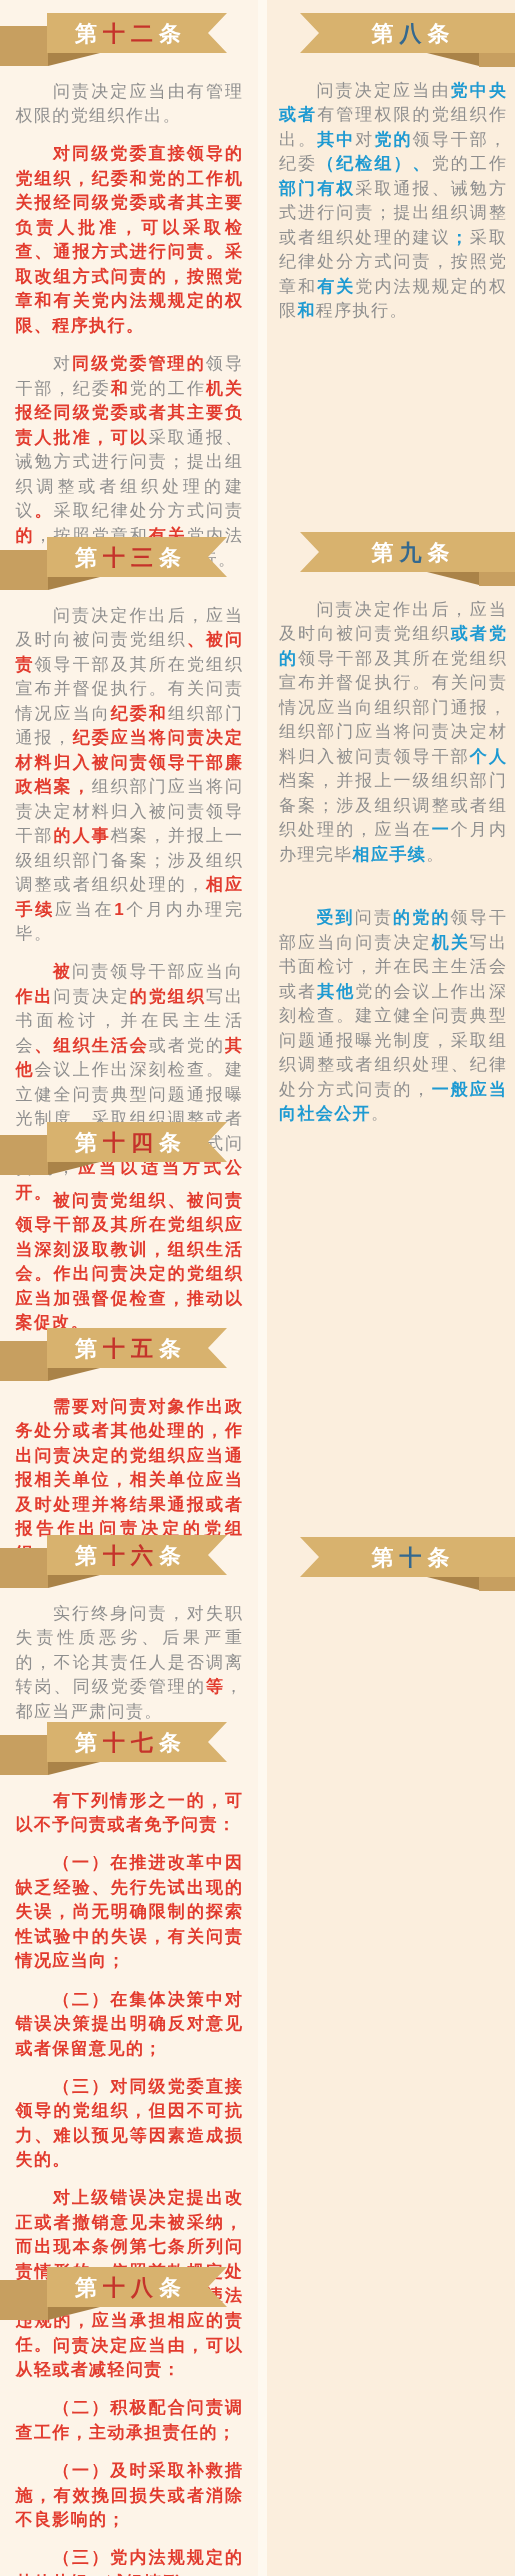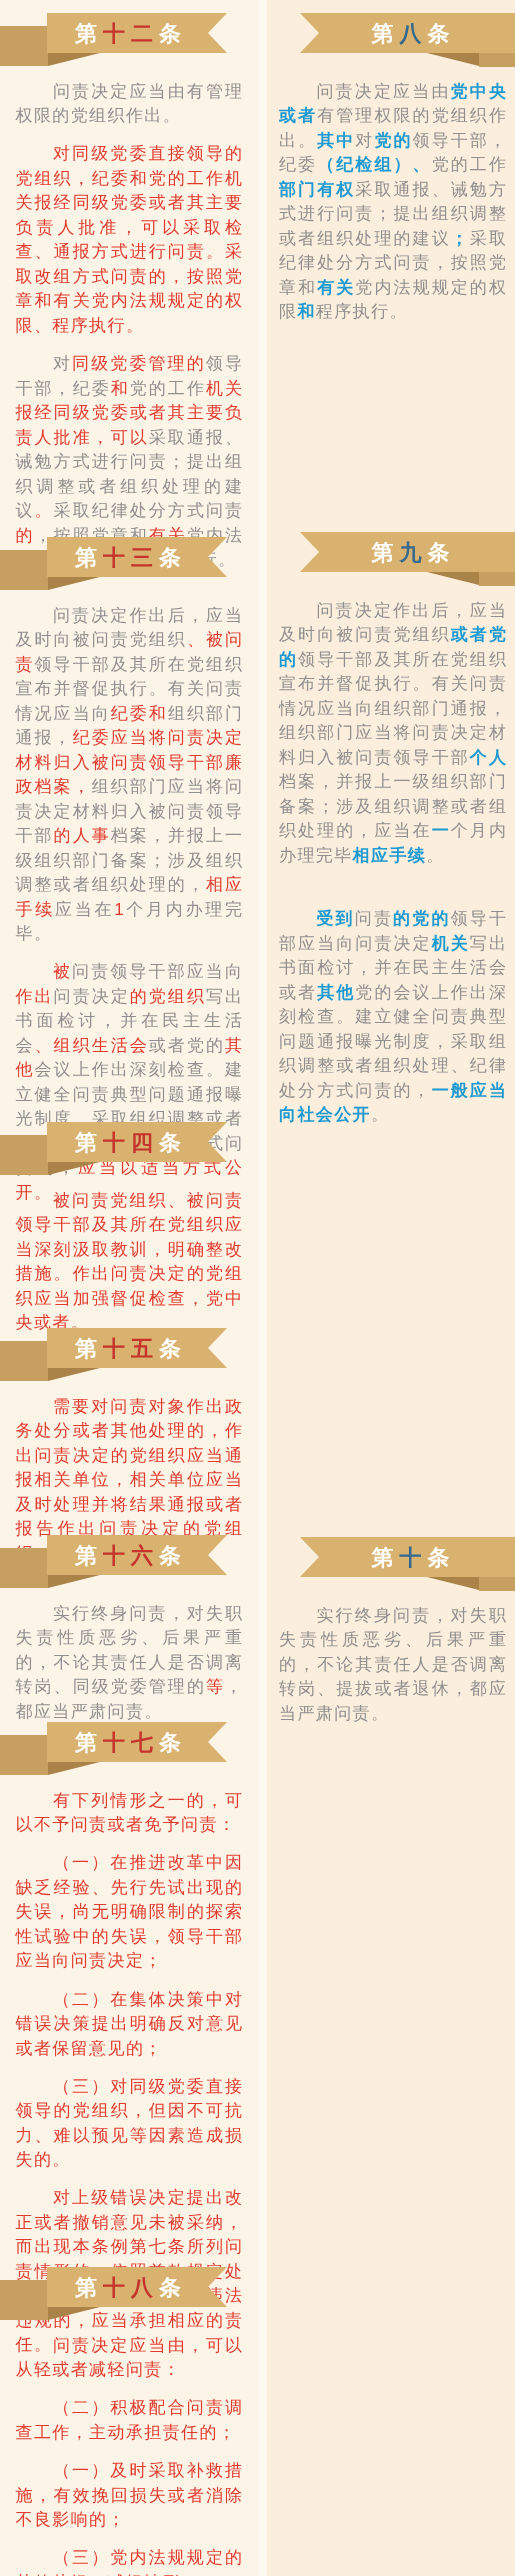--- a/index.html
+++ b/index.html
@@ -29,28 +29,28 @@
   .col-right .flap{right:0;top:40px;width:36px;height:13.7px;}
   .fold-shadow{position:absolute;width:0;height:0;border-top:13px solid var(--ribbon-fold-dark,#aa8348);}
   .col-left .fold-shadow{left:48px;top:40px;border-right:52px solid transparent;}
   .col-right .fold-shadow{right:36px;top:40px;border-left:52px solid transparent;}
   .t-pre,.t-suf{color:var(--banner-text,#ffffff);}
   .col-left .t-num{color:var(--banner-num-left,#c5332b);text-align:center;}
   .col-right .t-num{color:var(--banner-num-right,#33688f);}
   
   .body{margin-top:10.3px;}
   .col-left .body{padding:0 14.6px 0 15.5px;}
-  .col-right .body{padding:0 7.7px 0 13px;}
+  .col-right .body{padding:0 7.7px 0 13px;font-family:Liberation Mono, monospace;}
   .para{
     margin:13.7px 0 0 0;font-size:17px;line-height:24.5px;letter-spacing:1.4px;
     text-align:justify;text-indent:2.2em;color:var(--body-gray,#8f8f8f);
   }
   .seg{}
   .c-gray{color:var(--body-gray,#8f8f8f);}
-  .c-red{color:var(--body-red,#e23b2e);font-weight:normal;}
+  .c-red{color:var(--body-red,#e23b2e);font-weight:bold;}
   .c-blue{color:var(--body-blue,#1e9ad2);font-weight:bold;}
 </style>
 </head>
 <body style="--bg-left: #fdf4e8; --bg-right: #fbeedd; --bg-divider: #fef9f0; --ribbon: #d8b26e; --ribbon-fold: #c79f60; --ribbon-fold-dark: #aa8348; --banner-text: #ffffff; --banner-num-left: #c5332b; --banner-num-right: #33688f; --body-gray: #8f8f8f; --body-red: #e23b2e; --body-blue: #1e9ad2;">
 
 <div class="right-panel"></div>
 <div class="divider"></div>
 <div class="col col-left" id="col-left">
     <section class="article" style="top: 13px;">
       <div class="banner">
@@ -87,21 +87,21 @@
       <div class="banner">
         <div class="flap"></div>
         <div class="fold-shadow"></div>
         <div class="ribbon">
           <span class="t-pre">第</span>
           <span class="t-num">十四</span>
           <span class="t-suf">条</span>
         </div>
       </div>
       <div class="body">
-        <p class="para"><span class="seg c-red">被问责党组织、被问责领导干部及其所在党组织应当深刻汲取教训，明确整改措施。作出问责决定的党组织应当加强督促检查，党中央或者。</span></p>
+        <p class="para"><span class="seg c-red">被问责党组织、被问责领导干部及其所在党组织应当深刻汲取教训，组织生活会。作出问责决定的党组织应当加强督促检查，推动以案促改。</span></p>
       </div>
     </section>
     <section class="article" style="top: 1328px;">
       <div class="banner">
         <div class="flap"></div>
         <div class="fold-shadow"></div>
         <div class="ribbon">
           <span class="t-pre">第</span>
           <span class="t-num">十五</span>
           <span class="t-suf">条</span>
@@ -130,21 +130,21 @@
         <div class="flap"></div>
         <div class="fold-shadow"></div>
         <div class="ribbon">
           <span class="t-pre">第</span>
           <span class="t-num">十七</span>
           <span class="t-suf">条</span>
         </div>
       </div>
       <div class="body">
         <p class="para"><span class="seg c-red">有下列情形之一的，可以不予问责或者免予问责：</span></p>
-        <p class="para"><span class="seg c-red">（一）在推进改革中因缺乏经验、先行先试出现的失误，尚无明确限制的探索性试验中的失误，领导干部应当向问责决定；</span></p>
+        <p class="para"><span class="seg c-red">（一）在推进改革中因缺乏经验、先行先试出现的失误，尚无明确限制的探索性试验中的失误，有关问责情况应当向；</span></p>
         <p class="para"><span class="seg c-red">（二）在集体决策中对错误决策提出明确反对意见或者保留意见的；</span></p>
         <p class="para"><span class="seg c-red">（三）对同级党委直接领导的党组织，但因不可抗力、难以预见等因素造成损失的。</span></p>
         <p class="para"><span class="seg c-red">对上级错误决定提出改正或者撤销意见未被采纳，而出现本条例第七条所列问责情形的，依照前款规定处理。上级错误决定明显违法违规的，应当承担相应的责任。</span></p>
       </div>
     </section>
     <section class="article" style="top: 2267px;">
       <div class="banner">
         <div class="flap"></div>
         <div class="fold-shadow"></div>
         <div class="ribbon">
@@ -194,18 +194,15 @@
     <section class="article" style="top: 1537px;">
       <div class="banner">
         <div class="flap"></div>
         <div class="fold-shadow"></div>
         <div class="ribbon">
           <span class="t-pre">第</span>
           <span class="t-num">十</span>
           <span class="t-suf">条</span>
         </div>
       </div>
-      <div class="body">
-        <p class="para"><span class="seg c-gray">实行终身问责，对失职失责性质恶劣、后果严重的，不论其责任人是否调离转岗、提拔或者退休，都应当严肃问责。</span></p>
-      </div>
     </section>
   </div>
 
 
 </body></html>

